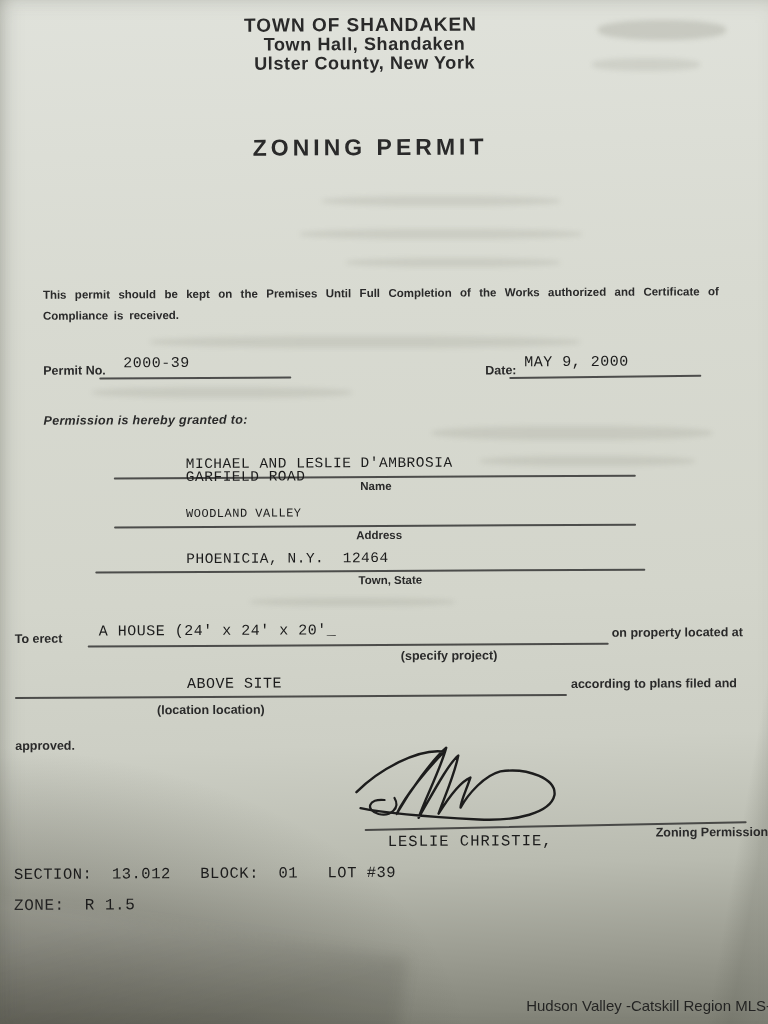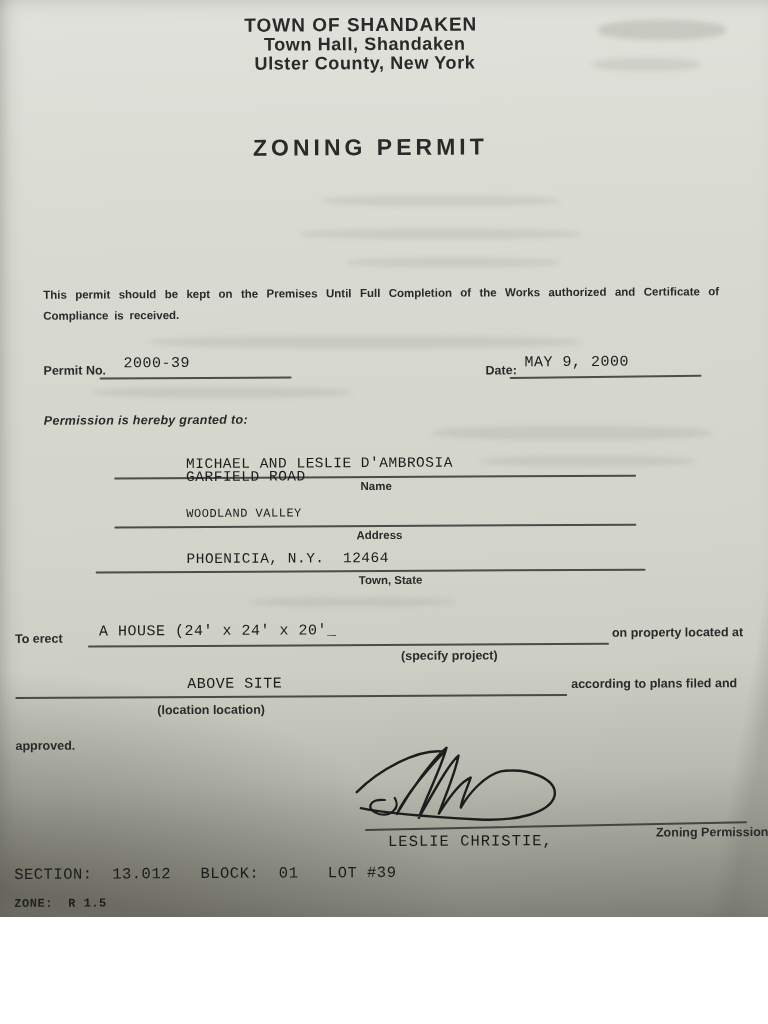--- a/index.html
+++ b/index.html
@@ -1,20 +1,20 @@
 <!DOCTYPE html>
 <html><head>
 <meta charset="utf-8">
 <style>
   * { margin:0; padding:0; box-sizing:border-box; }
   html,body { width:768px; height:1024px; }
   body { font-family:"Liberation Sans", sans-serif; }
 
   .photo {
-    position:relative; width:768px; height:917px; overflow:hidden;
+    position:relative; width:768px; height:1024px; overflow:hidden;
     background:
       radial-gradient(120% 55% at -5% 103%, rgba(52,50,42,0.55), rgba(52,50,42,0) 55%),
       linear-gradient(100deg, rgba(0,0,0,0) 93.5%, rgba(96,98,88,0.22) 96%, rgba(128,130,120,0.32) 100%),
       linear-gradient(178deg, #e0e2db 0%, #d8dad1 30%, #d3d5cb 58%, #cdcfc5 72%, #b9bbb0 84%, #999a8f 93%, #7e7f74 100%);
   }
   .photo::after {
     content:""; position:absolute; inset:0; pointer-events:none;
     box-shadow: inset 14px 0 22px -16px rgba(90,92,82,0.5), inset 0 10px 26px -18px rgba(120,122,110,0.45);
   }
   .crease {
@@ -106,19 +106,19 @@
                C92,28 76,58 70,76 C84,52 100,22 110,14 C106,34 94,60 90,72
                C100,56 112,40 122,36 C118,48 112,60 112,66 C120,52 136,34 152,30
                C180,26 208,38 206,54 C202,72 168,80 130,78 C96,76 40,72 12,66" fill="none" stroke="#1d1d1d" stroke-width="2.4" stroke-linecap="round" stroke-linejoin="round"></path>
       <path d="M36,58 C20,56 16,68 30,72 C42,75 52,66 46,56" fill="none" stroke="#1d1d1d" stroke-width="2.2" stroke-linecap="round" stroke-linejoin="round"></path>
     </svg>
     <div class="rule" style="left:363px; top:826px; width:382px; transform:rotate(-0.9deg);"></div>
     <div class="abs mono" style="left:386px; top:833px; font-size:15.5px; letter-spacing:1px;">LESLIE CHRISTIE,</div>
     <div class="abs sans" style="left:654px; top:827px; font-size:12.5px;">Zoning Permission</div>
 
     <div class="abs mono" style="left:12px; top:864px; font-size:15.5px;">SECTION:  13.012   BLOCK:  01   LOT #39</div>
-    <div class="abs mono" style="left:12px; top:895px; font-size:12px;font-weight:bold;">ZONE:  R 1.5</div>
+    <div class="abs mono" style="left:12px; top:895px; font-size:16px;">ZONE:  R 1.5</div>
   </div>
 
   <div class="crease"></div>
 
   <div class="watermark" style="right:-3px; top:997px; font-size:15px;">Hudson Valley -Catskill Region MLS-</div>
 </div>
 
 </body></html>

